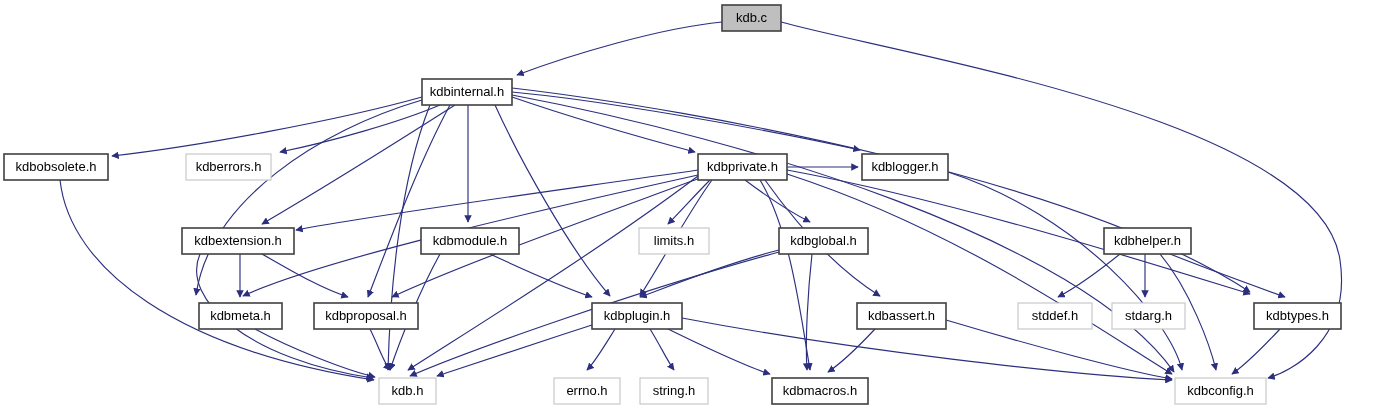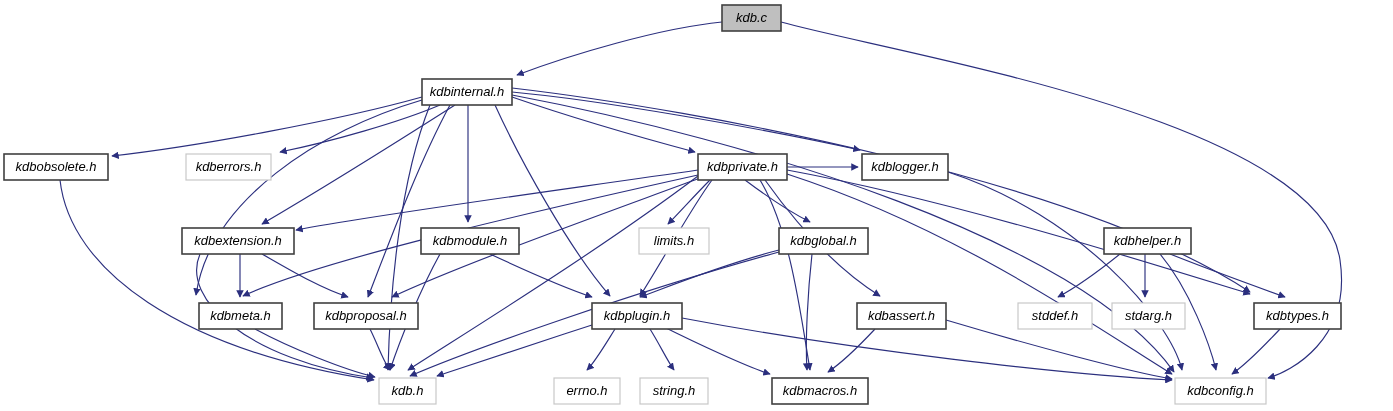--- a/index.html
+++ b/index.html
@@ -1,18 +1,18 @@
 <!DOCTYPE html>
 <html><head>
 <meta charset="utf-8">
 <style>
   html,body{margin:0;padding:0;background:#ffffff;}
   body{width:1393px;height:411px;overflow:hidden;
        font-family:"Liberation Sans","DejaVu Sans",sans-serif;}
-  #graph-root{position:relative;width:1393px;height:311px;font-style:italic;}
+  #graph-root{position:relative;width:1393px;height:311px;}
   svg{display:block;}
   .node-label{font-size:13px;fill:#000000;
               font-family:"Liberation Sans","DejaVu Sans",sans-serif;
               text-anchor:middle;dominant-baseline:middle;}
   .node-box-src{fill:#bfbfbf;stroke:#404040;stroke-width:1.6;}
   .node-box-local{fill:#ffffff;stroke:#404040;stroke-width:1.6;}
   .node-box-sys{fill:#ffffff;stroke:#c8c8c8;stroke-width:1.2;}
   .edge{fill:none;stroke:#2b2f7e;stroke-width:1.15;}
   .arrow{fill:#2b2f7e;stroke:none;}
 </style>

